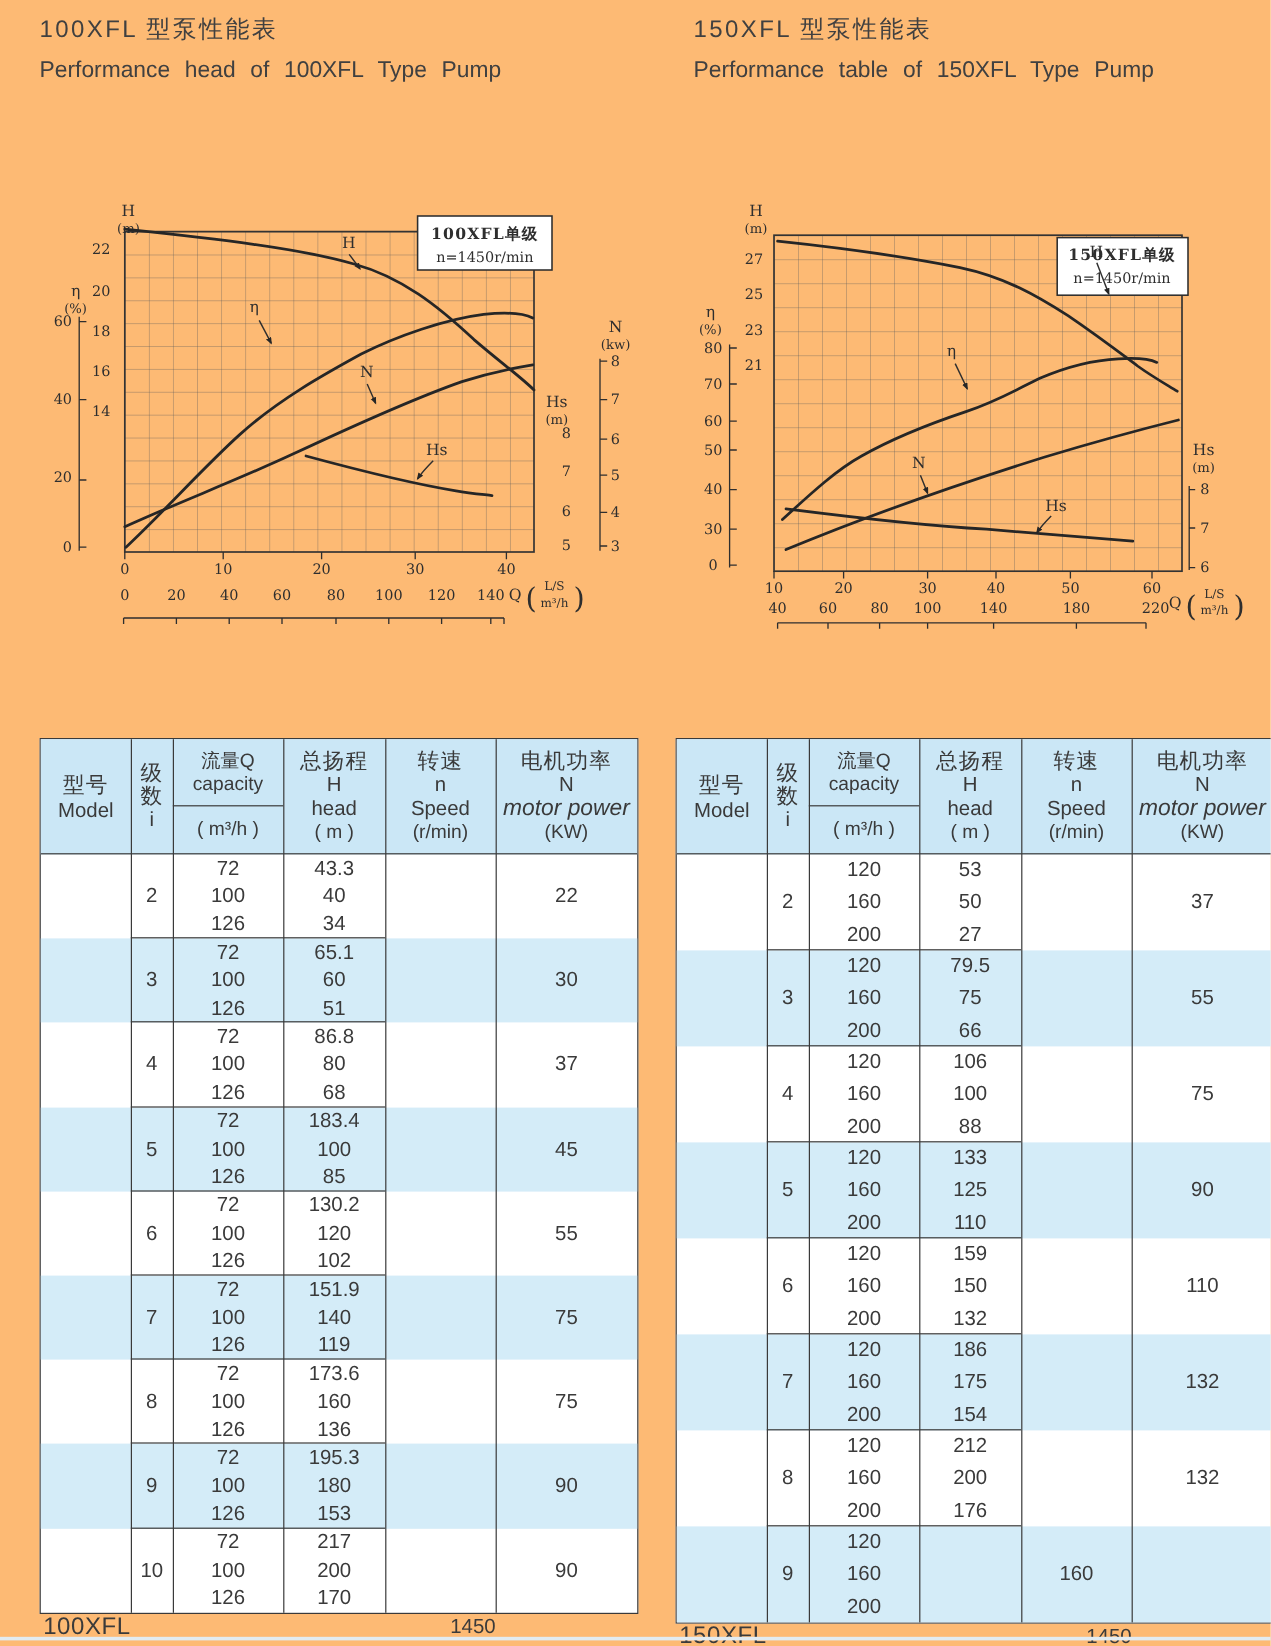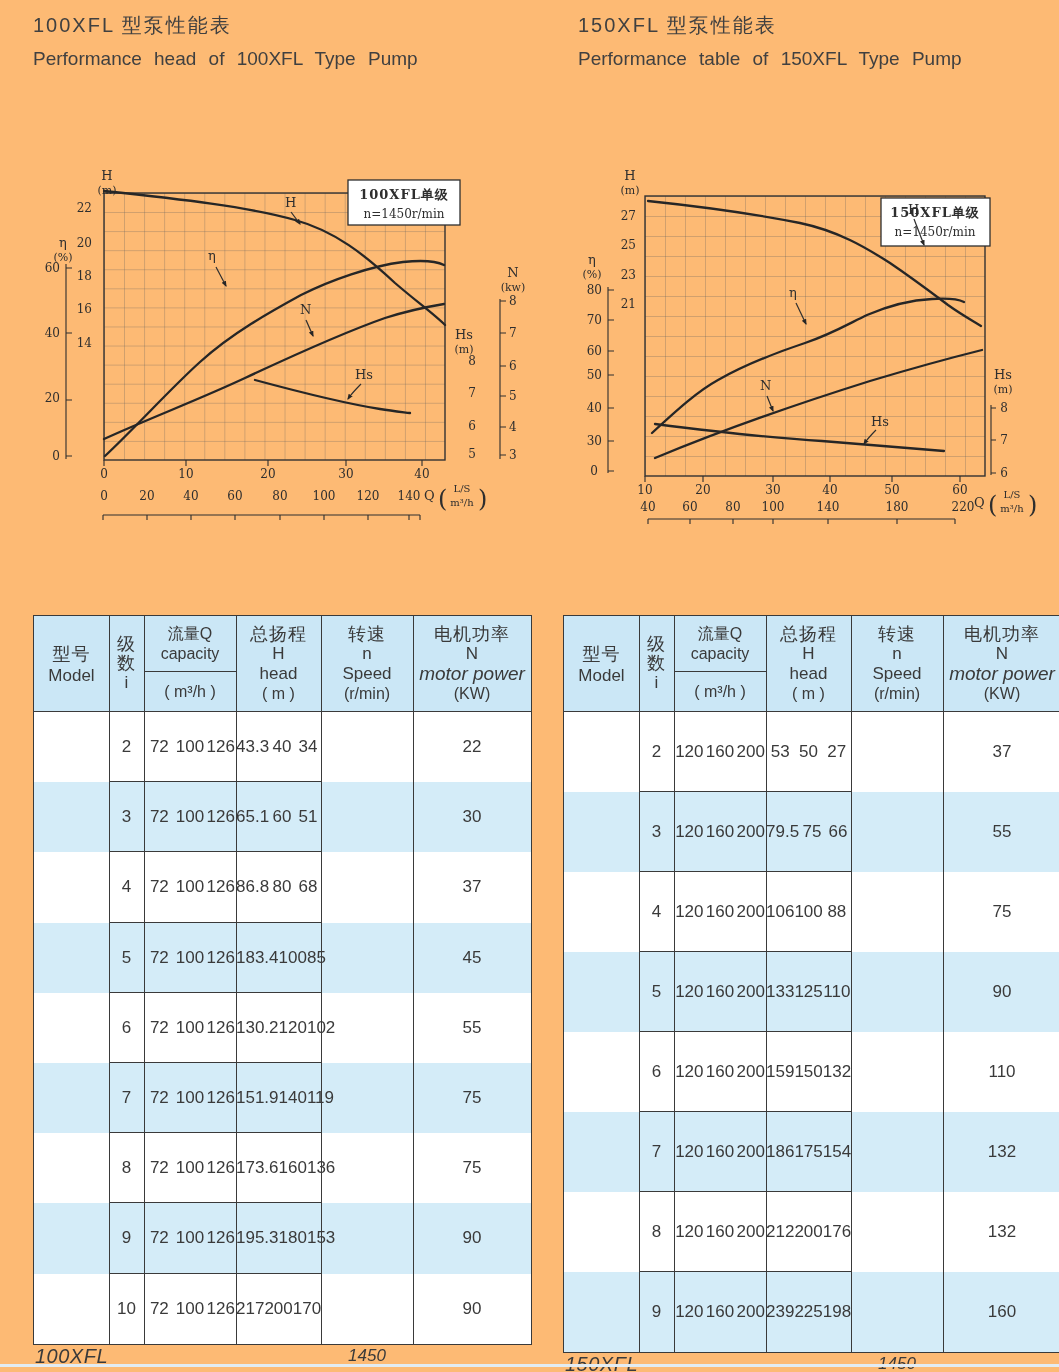--- a/index.html
+++ b/index.html
@@ -27,24 +27,24 @@
   .hcap{display:flex;flex-direction:column;}
   .hcap .top{height:55px;border-bottom:1px solid #3a3a3a;display:flex;flex-direction:column;
              align-items:center;justify-content:center;}
   .hcap .bot{flex:1;display:flex;align-items:center;justify-content:center;font-size:16px;}
   .tbody{position:relative;}
   .tgroup{display:grid;grid-template-columns:75px 35px 92px 85px 92px 118px;position:relative;}
   #tableA .tgroup{height:70.2px;} #tableB .tgroup{height:80px;}
   .stripe{background:#d4ecf8;}
   .gsep{position:absolute;top:-1px;left:75px;width:212px;border-top:1px solid #3a3a3a;}
   .c-stage,.c-power{display:flex;align-items:center;justify-content:center;font-size:17px;}
-  .c-vals{display:flex;flex-direction:row;}
+  .c-vals{display:flex;flex-direction:column;}
   .c-vals .v{flex:1;display:flex;align-items:center;justify-content:center;font-size:17px;}
   .vline{position:absolute;top:0;bottom:0;width:1px;background:#3a3a3a;}
-  .mlabel,.slabel{position:absolute;text-align:center;transform:translateY(-50%);font-style:italic;}
+  .mlabel,.slabel{position:absolute;text-align:right;transform:translateY(-50%);}
   .mlabel{left:0;width:75px;font-size:20px;letter-spacing:.5px;}
   .slabel{left:287px;width:92px;font-size:17px;}
   .footline{position:absolute;left:0;top:1364px;width:1059px;height:3px;background:#e2ecf2;}
 </style>
 </head>
 <body>
 
 <div class="page">
 
   <div class="tblock" style="left:33px">
@@ -584,25 +584,20 @@
         </div>
         <div class="tgroup stripe">
           <div class="gsep"></div>
           <div class="c-model"></div>
           <div class="c-stage">9</div>
           <div class="c-vals">
             <div class="v">120</div>
             <div class="v">160</div>
             <div class="v">200</div>
           </div>
-          <div class="c-vals">
-            <div class="v">239</div>
-            <div class="v">225</div>
-            <div class="v">198</div>
-          </div>
           <div class="c-speed"></div>
           <div class="c-power">160</div>
         </div>
       </div>
     <div class="mlabel" style="top:748px">150XFL</div>
     <div class="slabel" style="top:748px">1450</div>
     <div class="vline" style="left:75px"></div>
     <div class="vline" style="left:110px"></div>
     <div class="vline" style="left:202px"></div>
     <div class="vline" style="left:287px"></div>

